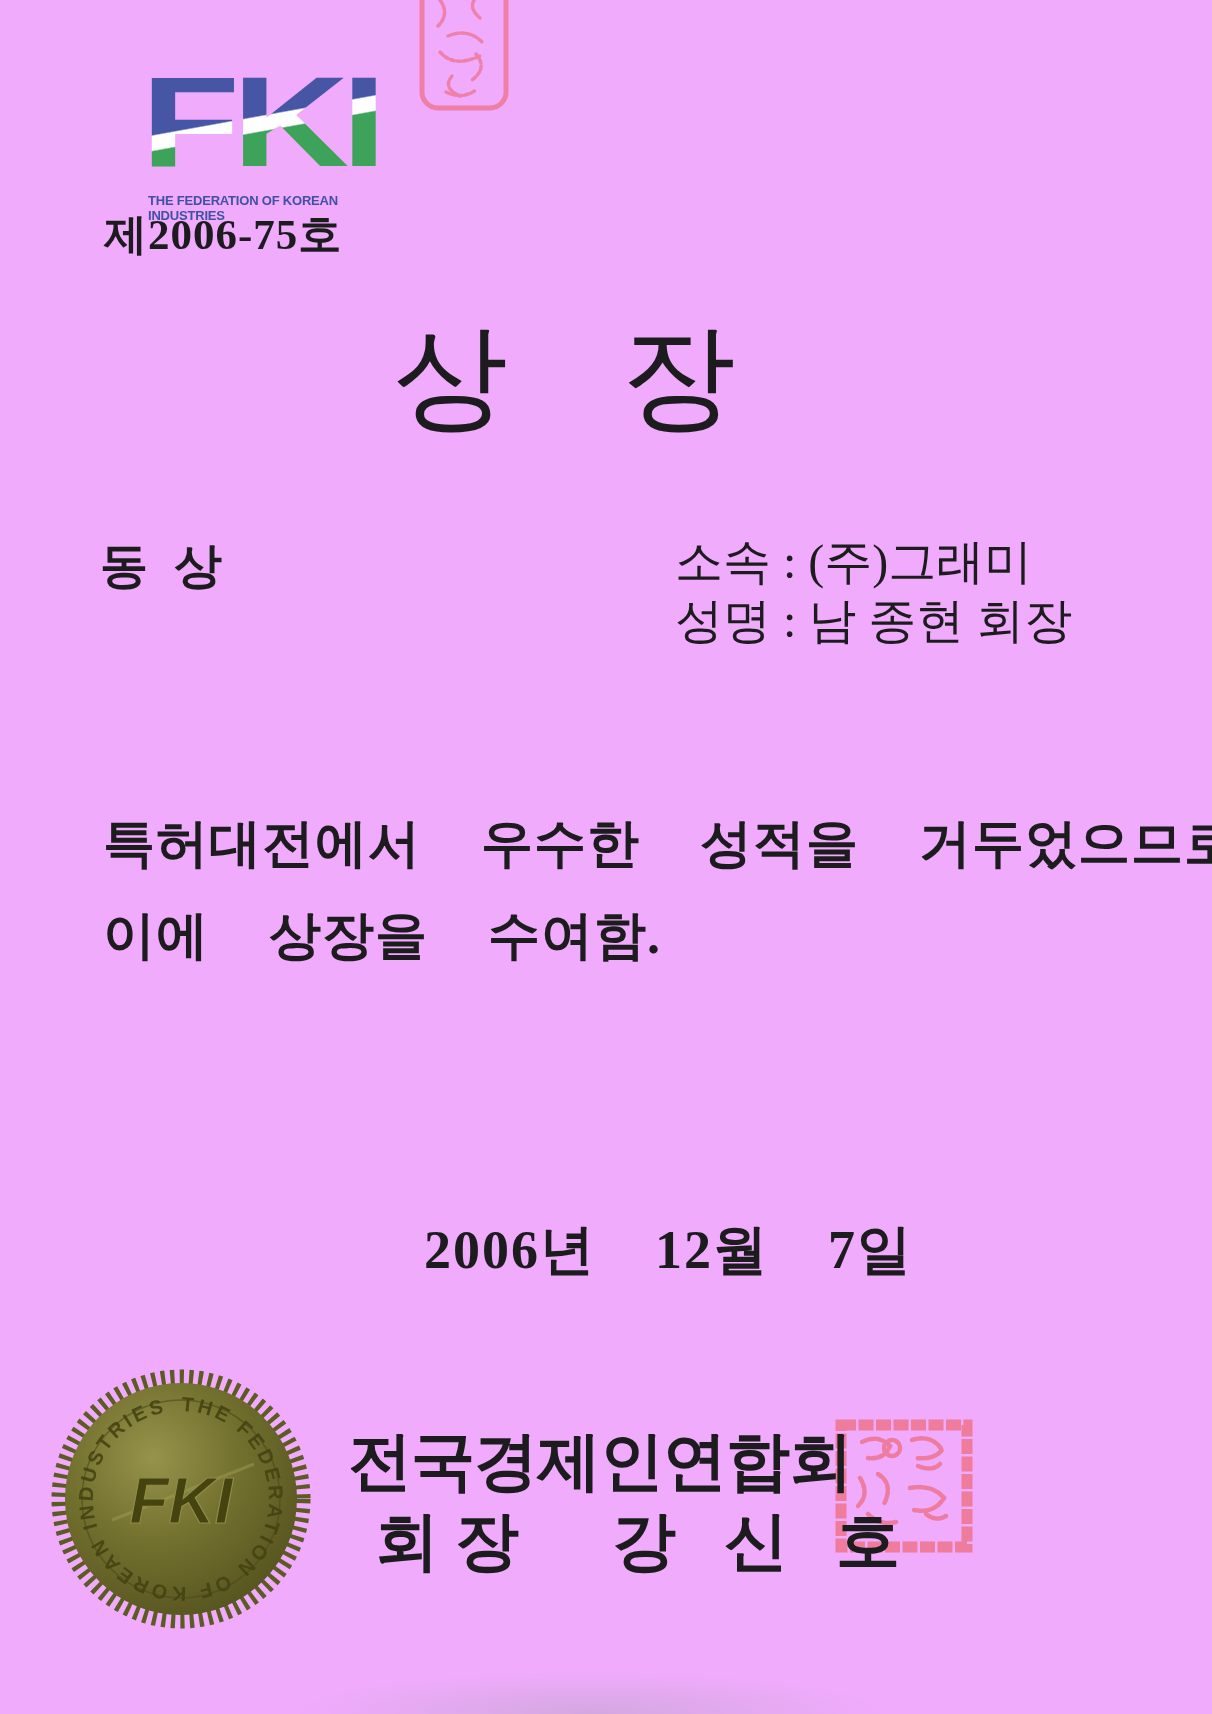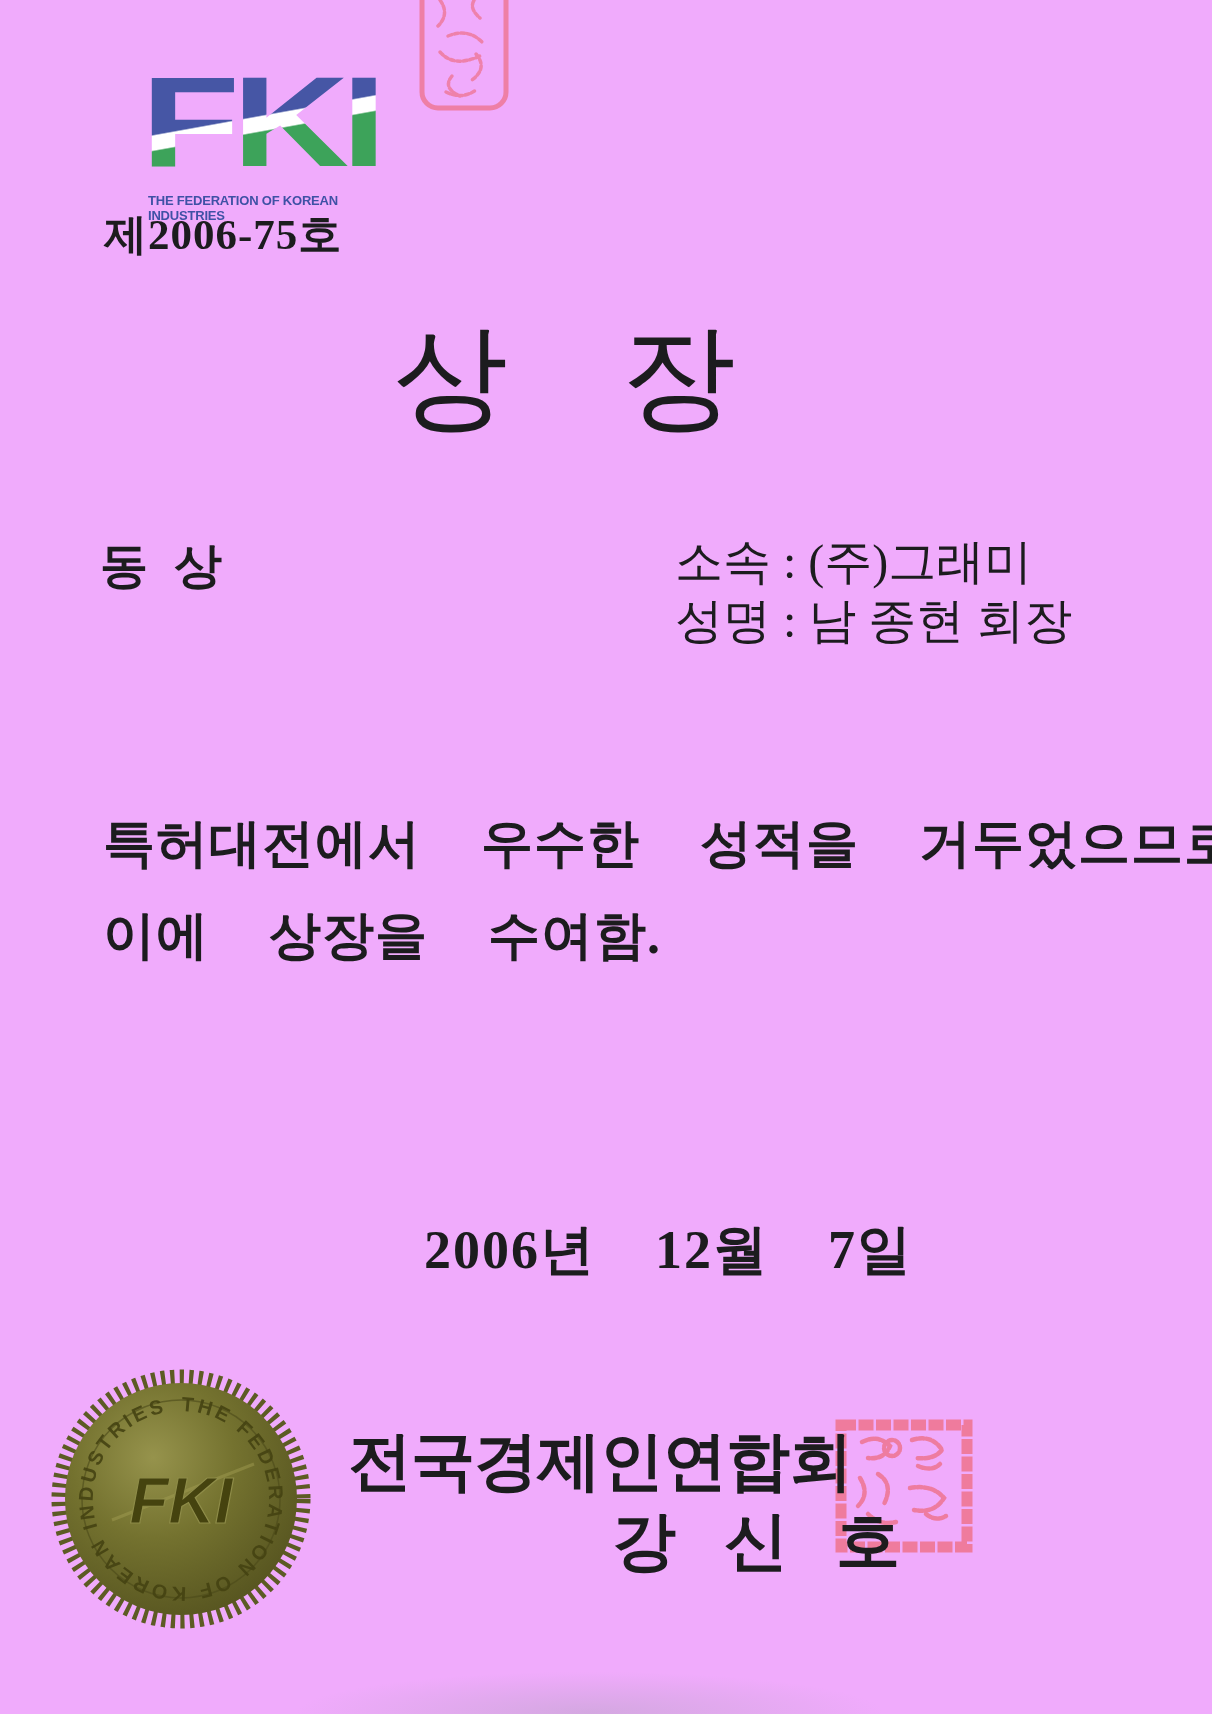--- a/index.html
+++ b/index.html
@@ -148,20 +148,21 @@
     <circle cx="131" cy="131" r="116" fill="url(#goldg)"></circle>
     <circle cx="131" cy="131" r="99" fill="none" stroke="#4b4919" stroke-width="1.5" opacity="0.6"></circle>
     <text font-family="Liberation Sans, DejaVu Sans, sans-serif" font-size="20" font-weight="bold" fill="#454312" opacity="0.9" letter-spacing="3.2">
       <textPath href="#sealRing">THE FEDERATION OF KOREAN INDUSTRIES</textPath>
     </text>
     <path d="M62,152 L204,96" stroke="#a3a055" stroke-width="3" opacity="0.45" fill="none"></path>
     <text x="131" y="155" text-anchor="middle" font-size="64" font-weight="bold" font-style="italic" font-family="Liberation Sans, DejaVu Sans, sans-serif" fill="#45430f" stroke="#8e8c48" stroke-width="1.2">FKI</text>
   </svg>
 
   <div class="issuer-org">전국경제인연합회</div>
+  <div class="signer-title keep-space">회 장</div>
   <div class="signer-name keep-space">강 신 호</div>
 
   <svg class="stamp-bottom" width="140" height="138" viewBox="0 0 140 138">
     <rect x="7" y="7" width="126" height="122" fill="none" stroke="#ee7490" stroke-width="11" opacity="0.88" stroke-dasharray="15 2.5"></rect>
     <g fill="none" stroke="#ee7490" stroke-width="4.5" stroke-linecap="round" stroke-dasharray="5 2" opacity="0.85">
       <path d="M28,24 q16,-8 28,4 q-6,14 -22,12"></path>
       <path d="M78,22 q20,-6 30,10 q-8,10 -26,8"></path>
       <path d="M84,48 q14,6 22,-2"></path>
       <path d="M26,60 q10,16 -2,28"></path>
       <path d="M44,56 q16,10 6,30"></path>

